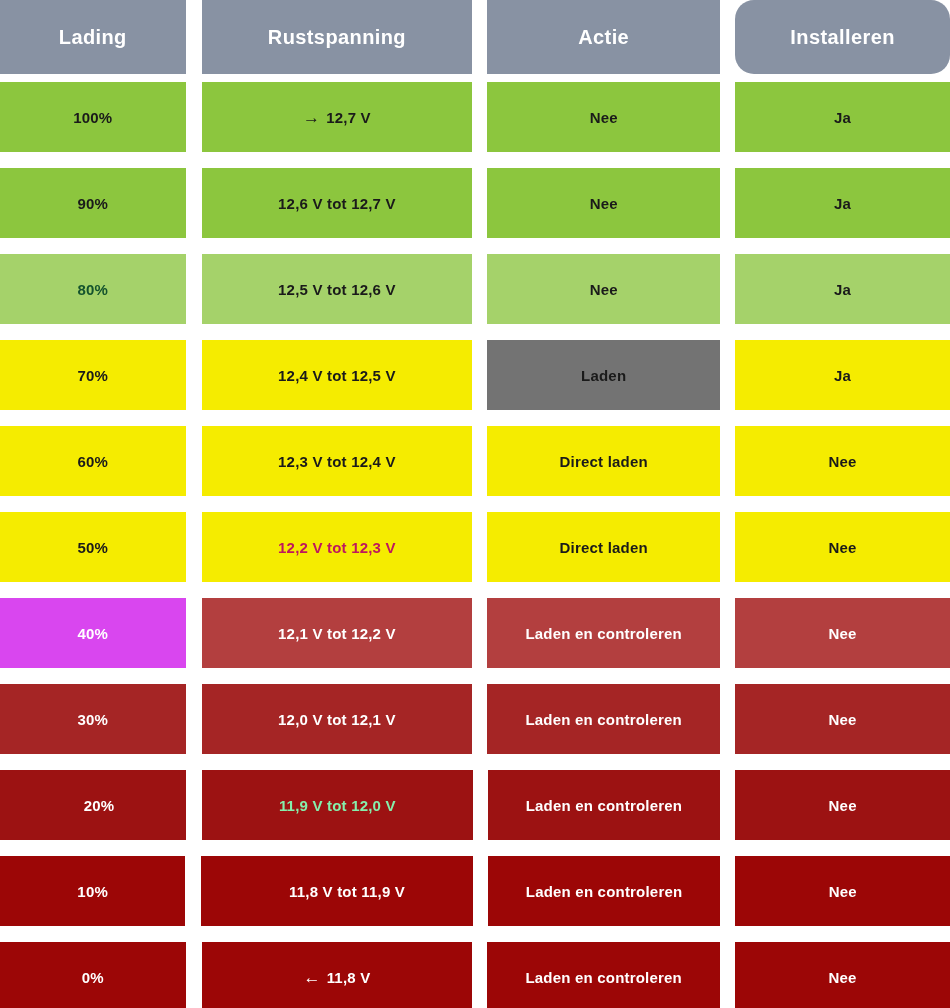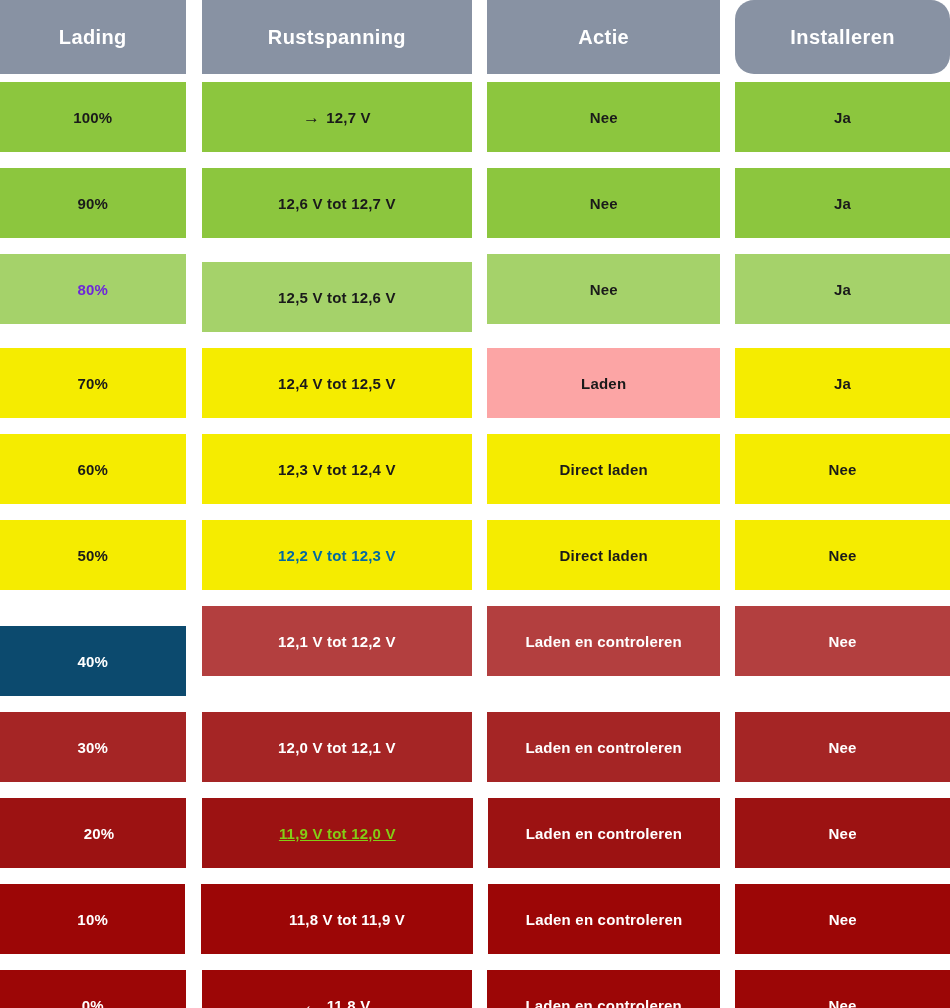--- a/index.html
+++ b/index.html
@@ -102,61 +102,61 @@
       <div class="cell c0" style="background: rgb(140, 198, 62); color: rgb(26, 26, 26);">90%</div>
       <div class="gap1"></div>
       <div class="cell c1" style="background: rgb(140, 198, 62); color: rgb(26, 26, 26);">12,6 V tot 12,7 V</div>
       <div class="gap2"></div>
       <div class="cell c2" style="background: rgb(140, 198, 62); color: rgb(26, 26, 26);">Nee</div>
       <div class="gap3"></div>
       <div class="cell c3" style="background: rgb(140, 198, 62); color: rgb(26, 26, 26);">Ja</div>
     </div>
     <div class="vgap big"></div>
     <div class="row data-row">
-      <div class="cell c0" style="background: rgb(165, 210, 106); color: #6d28d9;">80%</div>
-      <div class="gap1"></div>
-      <div class="cell c1" style="background: rgb(165, 210, 106); color: rgb(26, 26, 26); margin-top: 8px;">12,5 V tot 12,6 V</div>
+      <div class="cell c0" style="background: rgb(165, 210, 106); color: #14532d;">80%</div>
+      <div class="gap1"></div>
+      <div class="cell c1" style="background: rgb(165, 210, 106); color: rgb(26, 26, 26);">12,5 V tot 12,6 V</div>
       <div class="gap2"></div>
       <div class="cell c2" style="background: rgb(165, 210, 106); color: rgb(26, 26, 26);">Nee</div>
       <div class="gap3"></div>
       <div class="cell c3" style="background: rgb(165, 210, 106); color: rgb(26, 26, 26);">Ja</div>
     </div>
     <div class="vgap big"></div>
     <div class="row data-row">
       <div class="cell c0" style="background: rgb(245, 236, 0); color: rgb(26, 26, 26);">70%</div>
       <div class="gap1"></div>
       <div class="cell c1" style="background: rgb(245, 236, 0); color: rgb(26, 26, 26);">12,4 V tot 12,5 V</div>
       <div class="gap2"></div>
-      <div class="cell c2" style="background: #fca5a5; color: rgb(26, 26, 26);">Laden</div>
+      <div class="cell c2" style="background: #737373; color: rgb(26, 26, 26);">Laden</div>
       <div class="gap3"></div>
       <div class="cell c3" style="background: rgb(245, 236, 0); color: rgb(26, 26, 26);">Ja</div>
     </div>
     <div class="vgap big"></div>
     <div class="row data-row">
       <div class="cell c0" style="background: rgb(245, 236, 0); color: rgb(26, 26, 26);">60%</div>
       <div class="gap1"></div>
       <div class="cell c1" style="background: rgb(245, 236, 0); color: rgb(26, 26, 26);">12,3 V tot 12,4 V</div>
       <div class="gap2"></div>
       <div class="cell c2" style="background: rgb(245, 236, 0); color: rgb(26, 26, 26);">Direct laden</div>
       <div class="gap3"></div>
       <div class="cell c3" style="background: rgb(245, 236, 0); color: rgb(26, 26, 26);">Nee</div>
     </div>
     <div class="vgap big"></div>
     <div class="row data-row">
       <div class="cell c0" style="background: rgb(245, 236, 0); color: rgb(26, 26, 26);">50%</div>
       <div class="gap1"></div>
-      <div class="cell c1" style="background: rgb(245, 236, 0); color: #0369a1;">12,2 V tot 12,3 V</div>
+      <div class="cell c1" style="background: rgb(245, 236, 0); color: #be185d;">12,2 V tot 12,3 V</div>
       <div class="gap2"></div>
       <div class="cell c2" style="background: rgb(245, 236, 0); color: rgb(26, 26, 26);">Direct laden</div>
       <div class="gap3"></div>
       <div class="cell c3" style="background: rgb(245, 236, 0); color: rgb(26, 26, 26);">Nee</div>
     </div>
     <div class="vgap big"></div>
     <div class="row data-row">
-      <div class="cell c0" style="background: #0c4a6e; color: rgb(255, 255, 255); margin-top: 20px;">40%</div>
+      <div class="cell c0" style="background: #d946ef; color: rgb(255, 255, 255);">40%</div>
       <div class="gap1"></div>
       <div class="cell c1" style="background: rgb(179, 63, 63); color: rgb(255, 255, 255);">12,1 V tot 12,2 V</div>
       <div class="gap2"></div>
       <div class="cell c2" style="background: rgb(179, 63, 63); color: rgb(255, 255, 255);">Laden en controleren</div>
       <div class="gap3"></div>
       <div class="cell c3" style="background: rgb(179, 63, 63); color: rgb(255, 255, 255);">Nee</div>
     </div>
     <div class="vgap big"></div>
     <div class="row data-row">
       <div class="cell c0" style="background: rgb(165, 37, 37); color: rgb(255, 255, 255);">30%</div>
@@ -164,21 +164,21 @@
       <div class="cell c1" style="background: rgb(165, 37, 37); color: rgb(255, 255, 255);">12,0 V tot 12,1 V</div>
       <div class="gap2"></div>
       <div class="cell c2" style="background: rgb(165, 37, 37); color: rgb(255, 255, 255);">Laden en controleren</div>
       <div class="gap3"></div>
       <div class="cell c3" style="background: rgb(165, 37, 37); color: rgb(255, 255, 255);">Nee</div>
     </div>
     <div class="vgap big"></div>
     <div class="row data-row">
       <div class="cell c0" style="background: rgb(156, 18, 18); color: rgb(255, 255, 255); padding-left: 12px;">20%</div>
       <div class="gap1"></div>
-      <div class="cell c1" style="background: rgb(156, 18, 18); color: #84cc16; text-decoration: underline;">11,9 V tot 12,0 V</div>
+      <div class="cell c1" style="background: rgb(156, 18, 18); color: #86efac;">11,9 V tot 12,0 V</div>
       <div class="gap2"></div>
       <div class="cell c2" style="background: rgb(156, 18, 18); color: rgb(255, 255, 255);">Laden en controleren</div>
       <div class="gap3"></div>
       <div class="cell c3" style="background: rgb(156, 18, 18); color: rgb(255, 255, 255);">Nee</div>
     </div>
     <div class="vgap big"></div>
     <div class="row data-row">
       <div class="cell c0" style="background: rgb(156, 6, 6); color: rgb(255, 255, 255);">10%</div>
       <div class="gap1"></div>
       <div class="cell c1" style="background: rgb(156, 6, 6); color: rgb(255, 255, 255); padding-left: 20px;">11,8 V tot 11,9 V</div>

